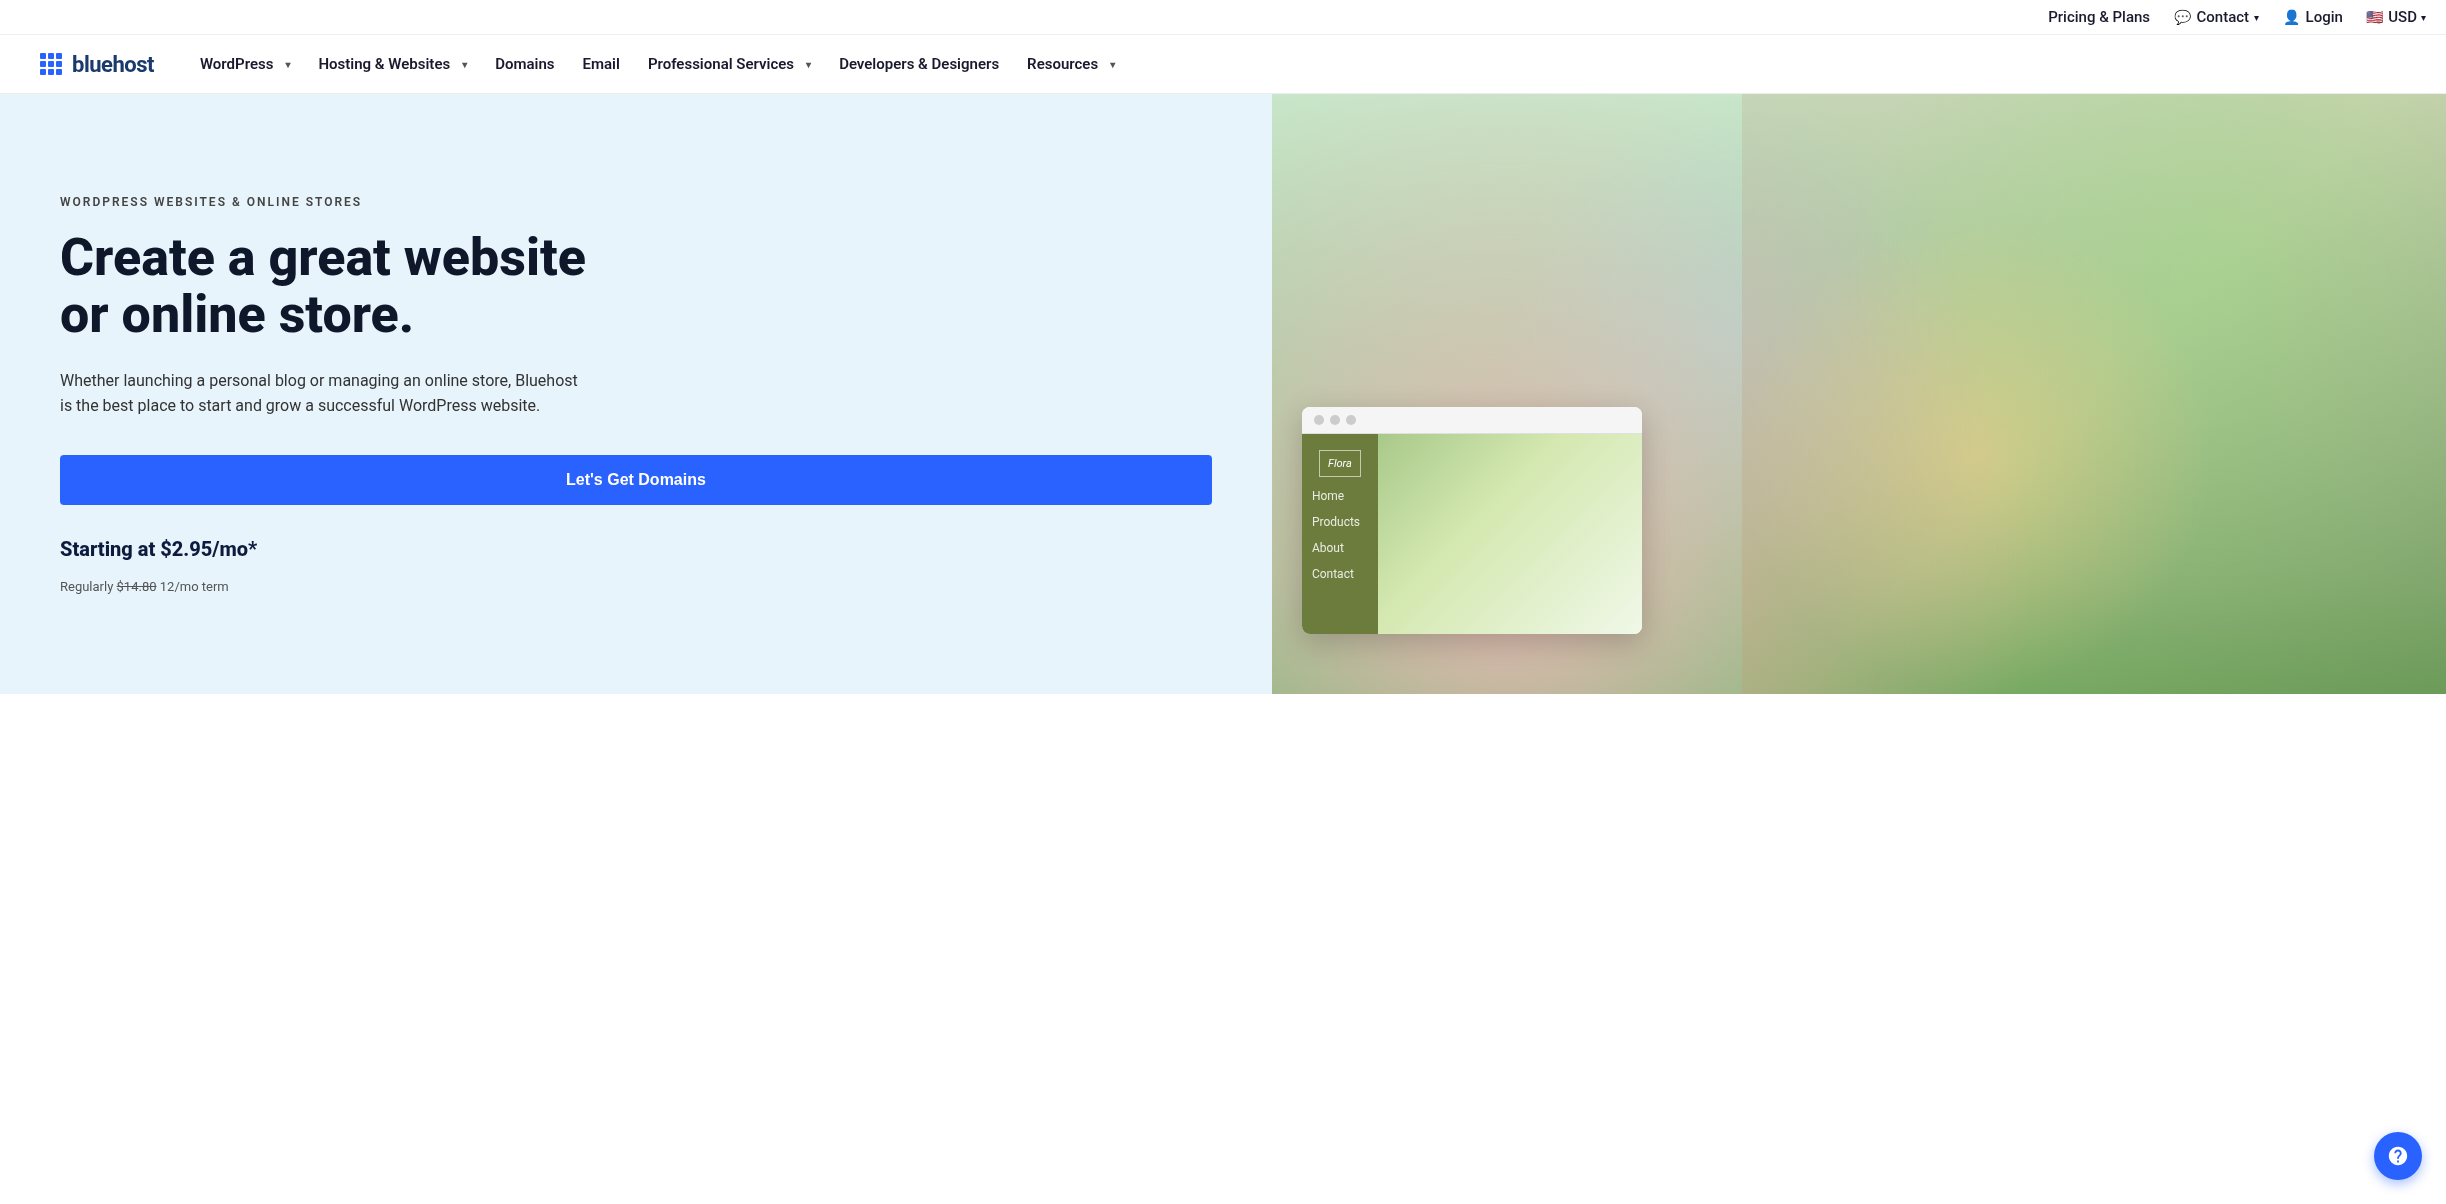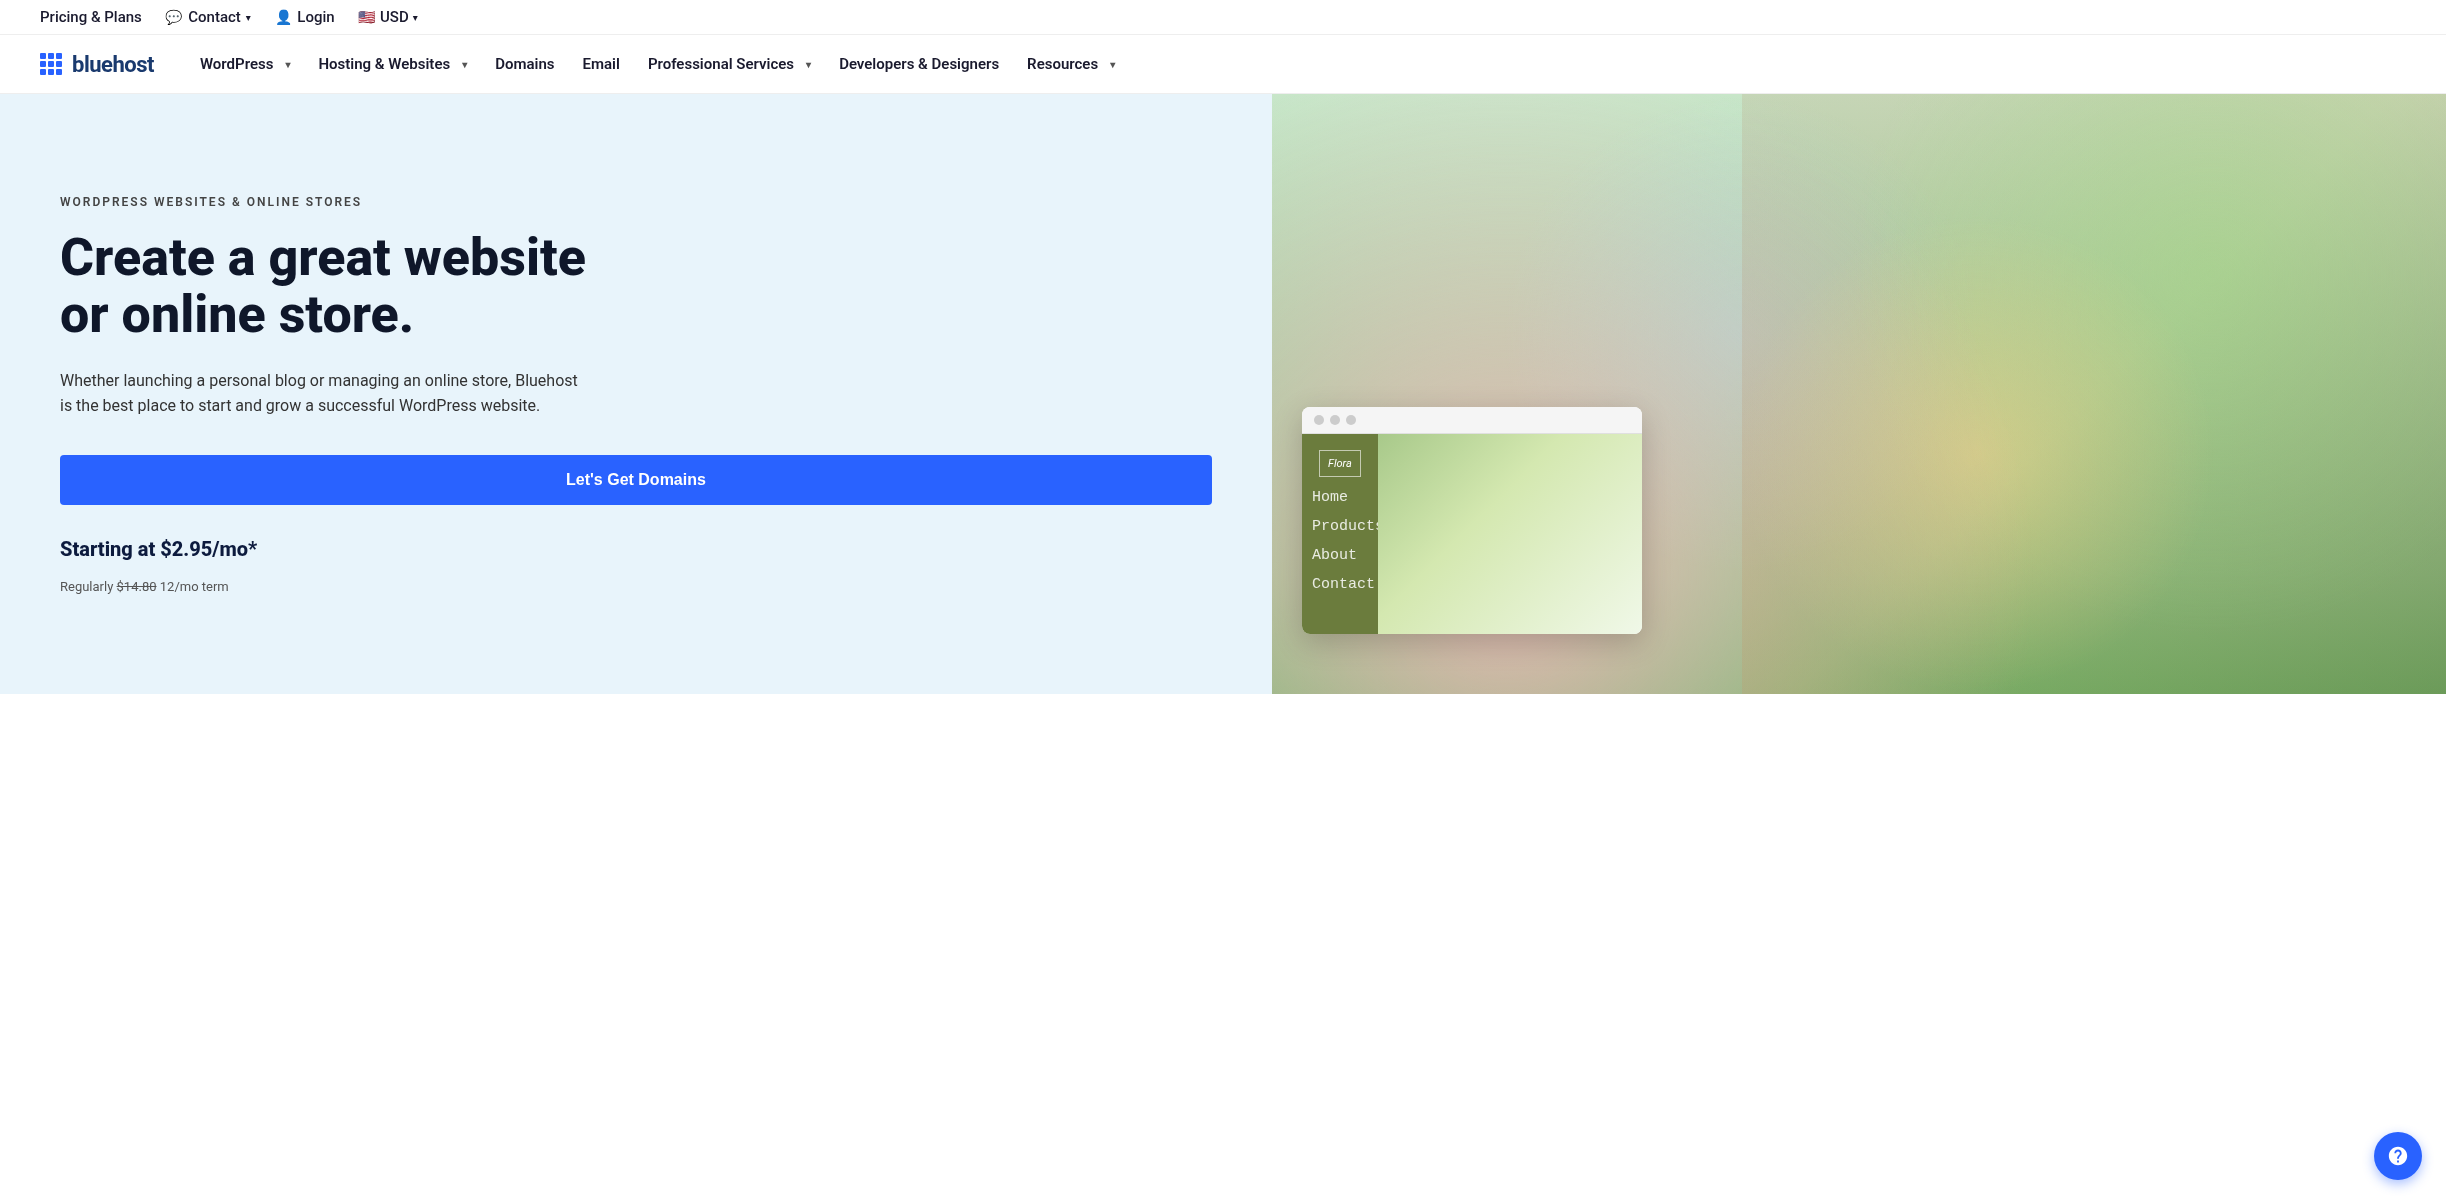--- a/index.html
+++ b/index.html
@@ -2,21 +2,22 @@
 <html><head>
   <meta charset="utf-8">
   <style>
     * { margin: 0; padding: 0; box-sizing: border-box; }
     body { font-family: -apple-system, BlinkMacSystemFont, 'Segoe UI', Roboto, sans-serif; overflow-x: hidden; }
 
     
     .top-bar {
       display: flex;
       align-items: center;
-      padding: 8px 40px;
+      justify-content: flex-end;
+      padding: 8px 20px;
       background: #fff;
       border-bottom: 1px solid #eee;
       gap: 24px;
     }
     .top-bar a {
       text-decoration: none;
       color: #1a1a2e;
       font-size: 15px;
       font-weight: 500;
     }
@@ -157,24 +158,23 @@
       border: 1.5px solid rgba(255,255,255,0.6);
       padding: 6px 8px;
       color: #fff;
       font-size: 11px;
       font-style: italic;
       text-align: center;
       line-height: 1.2;
     }
     .browser-nav-item {
       color: rgba(255,255,255,0.85);
-      font-size: 15px;
+      font-size: 12px;
       text-align: left;
       width: 100%;
-      font-family: Liberation Mono, monospace;
     }
     .browser-main {
       flex: 1;
       background: linear-gradient(135deg, #a8c98a 0%, #d4e8b0 40%, #f0f8e8 100%);
     }
 
     
     .hero-eyebrow {
       font-size: 12px;
       font-weight: 600;

